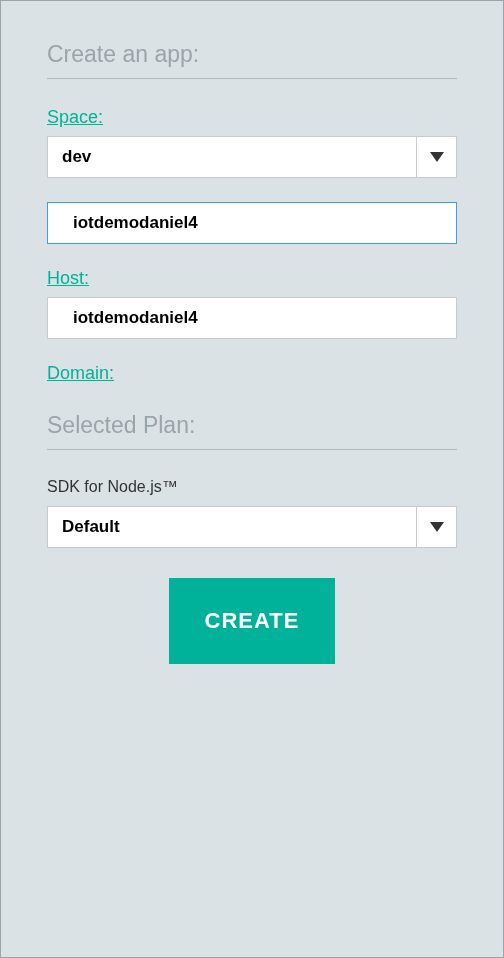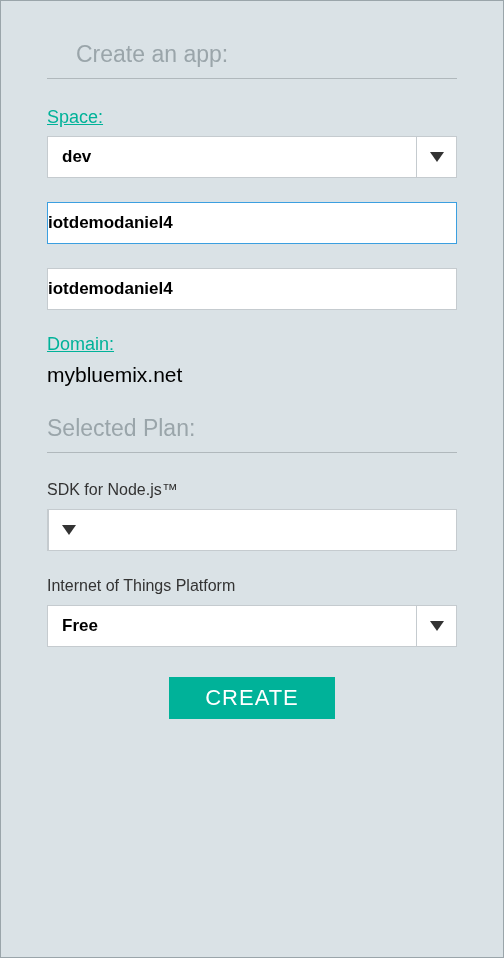--- a/index.html
+++ b/index.html
@@ -13,21 +13,20 @@
       width: 504px;
       height: 958px;
       border: 1px solid #9aa5aa;
       padding: 40px 46px 30px 46px;
     }
     .section-title {
       color: #9aa5aa;
       font-size: 23px;
       font-weight: 400;
       margin-bottom: 10px;
-      margin-left: 29px;
     }
     .divider {
       border: none;
       border-top: 1px solid #b0b8bc;
       margin-bottom: 28px;
     }
     .field-group {
       margin-bottom: 24px;
     }
     .field-label {
@@ -69,21 +68,21 @@
     }
     .select-arrow svg {
       width: 14px;
       height: 10px;
     }
     .text-input {
       width: 100%;
       height: 42px;
       background: #fff;
       border: 1px solid #c5cbcf;
-      padding: 0 0;
+      padding: 0 25px;
       font-size: 17px;
       font-weight: bold;
       color: #000;
       font-family: inherit;
     }
     .text-input.focused {
       border: 1px solid #3b9fe0;
       outline: none;
     }
     .domain-value {
@@ -101,22 +100,22 @@
     .plan-group {
       margin-bottom: 26px;
     }
     .create-button {
       display: block;
       margin: 30px auto 0 auto;
       background: #00b299;
       color: #fff;
       border: none;
       font-size: 22px;
-      font-weight: normal;
-      padding: 8px 36px;
+      font-weight: bold;
+      padding: 30px 36px;
       letter-spacing: 1px;
       cursor: pointer;
       font-family: inherit;
     }
   </style>
 </head>
 <body>
 
 <div>
   <h2 class="section-title">Create an app:</h2>
@@ -132,49 +131,39 @@
           </svg>
       </span>
     </div>
   </div>
 
   <div class="field-group">
     <input type="text" class="text-input focused" value="iotdemodaniel4" style="">
   </div>
 
   <div class="field-group">
+    <label class="field-label">Host:</label>
     <input type="text" class="text-input" value="iotdemodaniel4" style="">
   </div>
 
   <div class="field-group">
     <label class="field-label">Domain:</label>
-    <div class="domain-value">mybluemix.net</div>
   </div>
 
   <h2 class="selected-plan-title">Selected Plan:</h2>
   <hr class="divider">
 
   <div class="plan-group">
     <label class="plan-label">SDK for Node.js™</label>
     <div class="select-wrap">
+      <span class="select-value">Default</span>
       <span class="select-arrow">
         <svg viewBox="0 0 14 10">
             <polygon points="0,0 14,0 7,10" fill="#333"></polygon>
           </svg>
       </span>
     </div>
   </div>
 
 
-  <div class="plan-group">
-    <label class="plan-label">Internet of Things Platform</label>
-    <div class="select-wrap">
-      <span class="select-value">Free</span>
-      <span class="select-arrow">
-        <svg viewBox="0 0 14 10">
-            <polygon points="0,0 14,0 7,10" fill="#333"></polygon>
-          </svg>
-      </span>
-    </div>
-  </div>
 
   <button class="create-button">CREATE</button>
 </div>
 
 </body></html>

